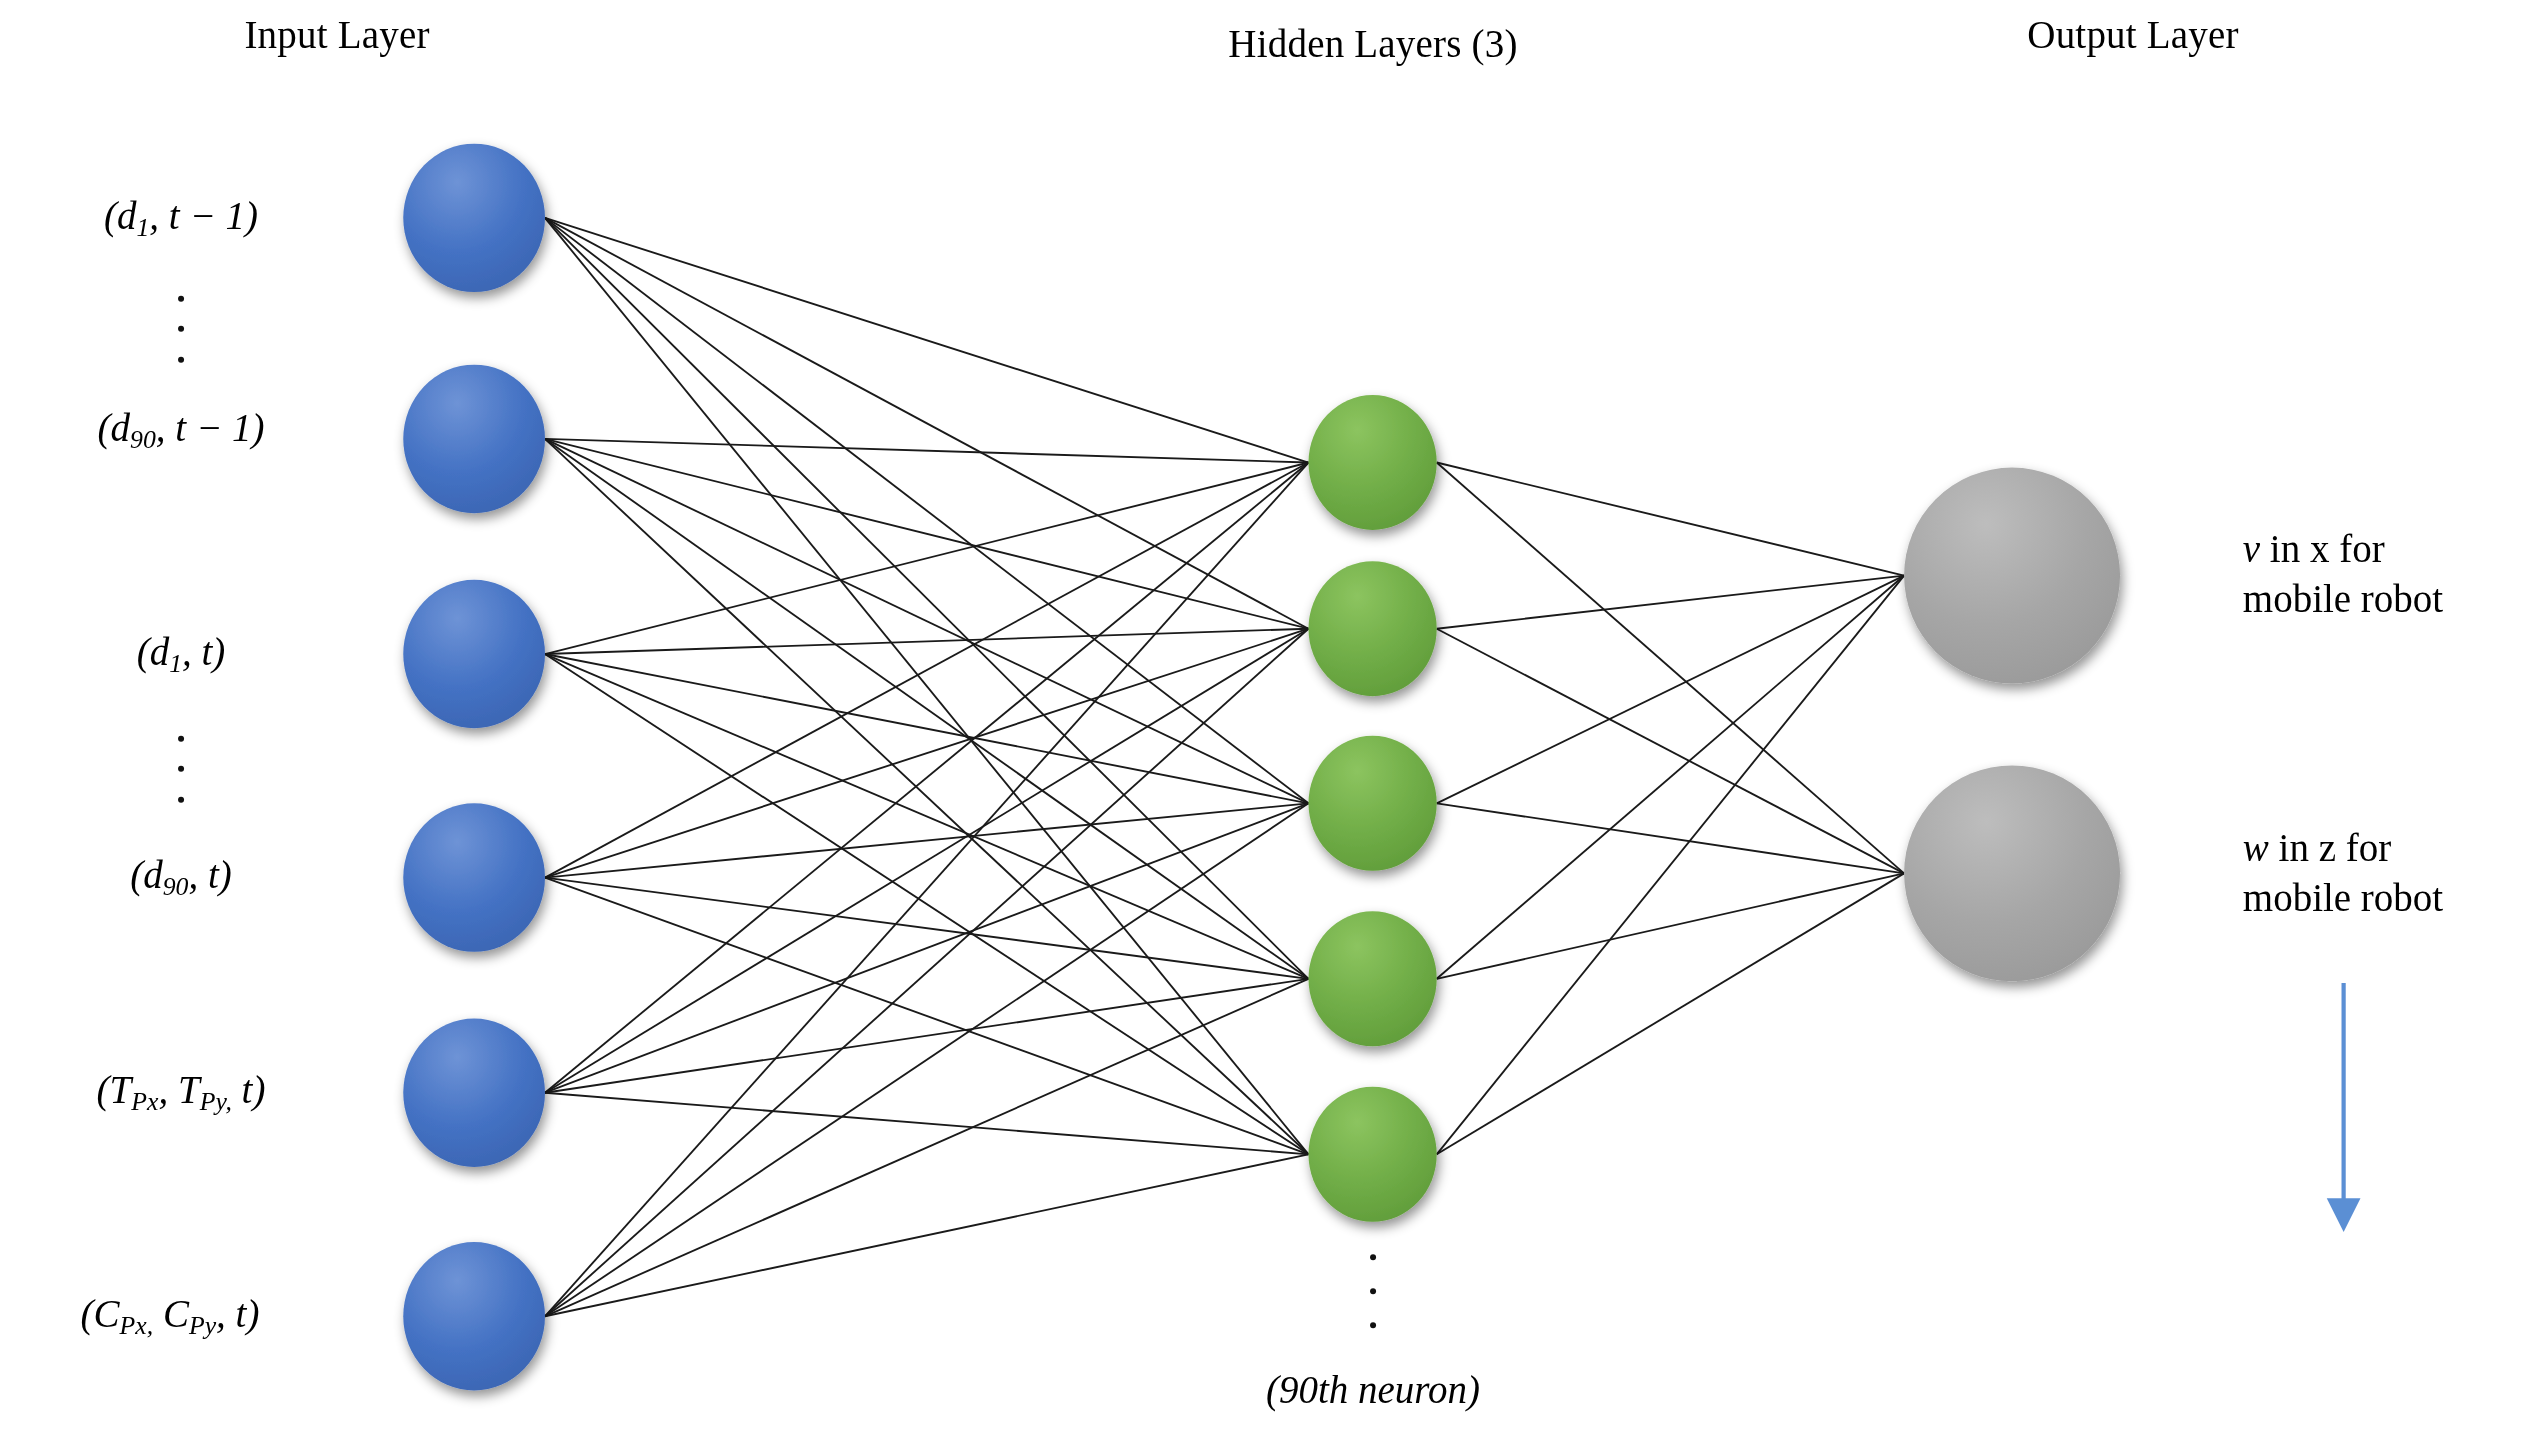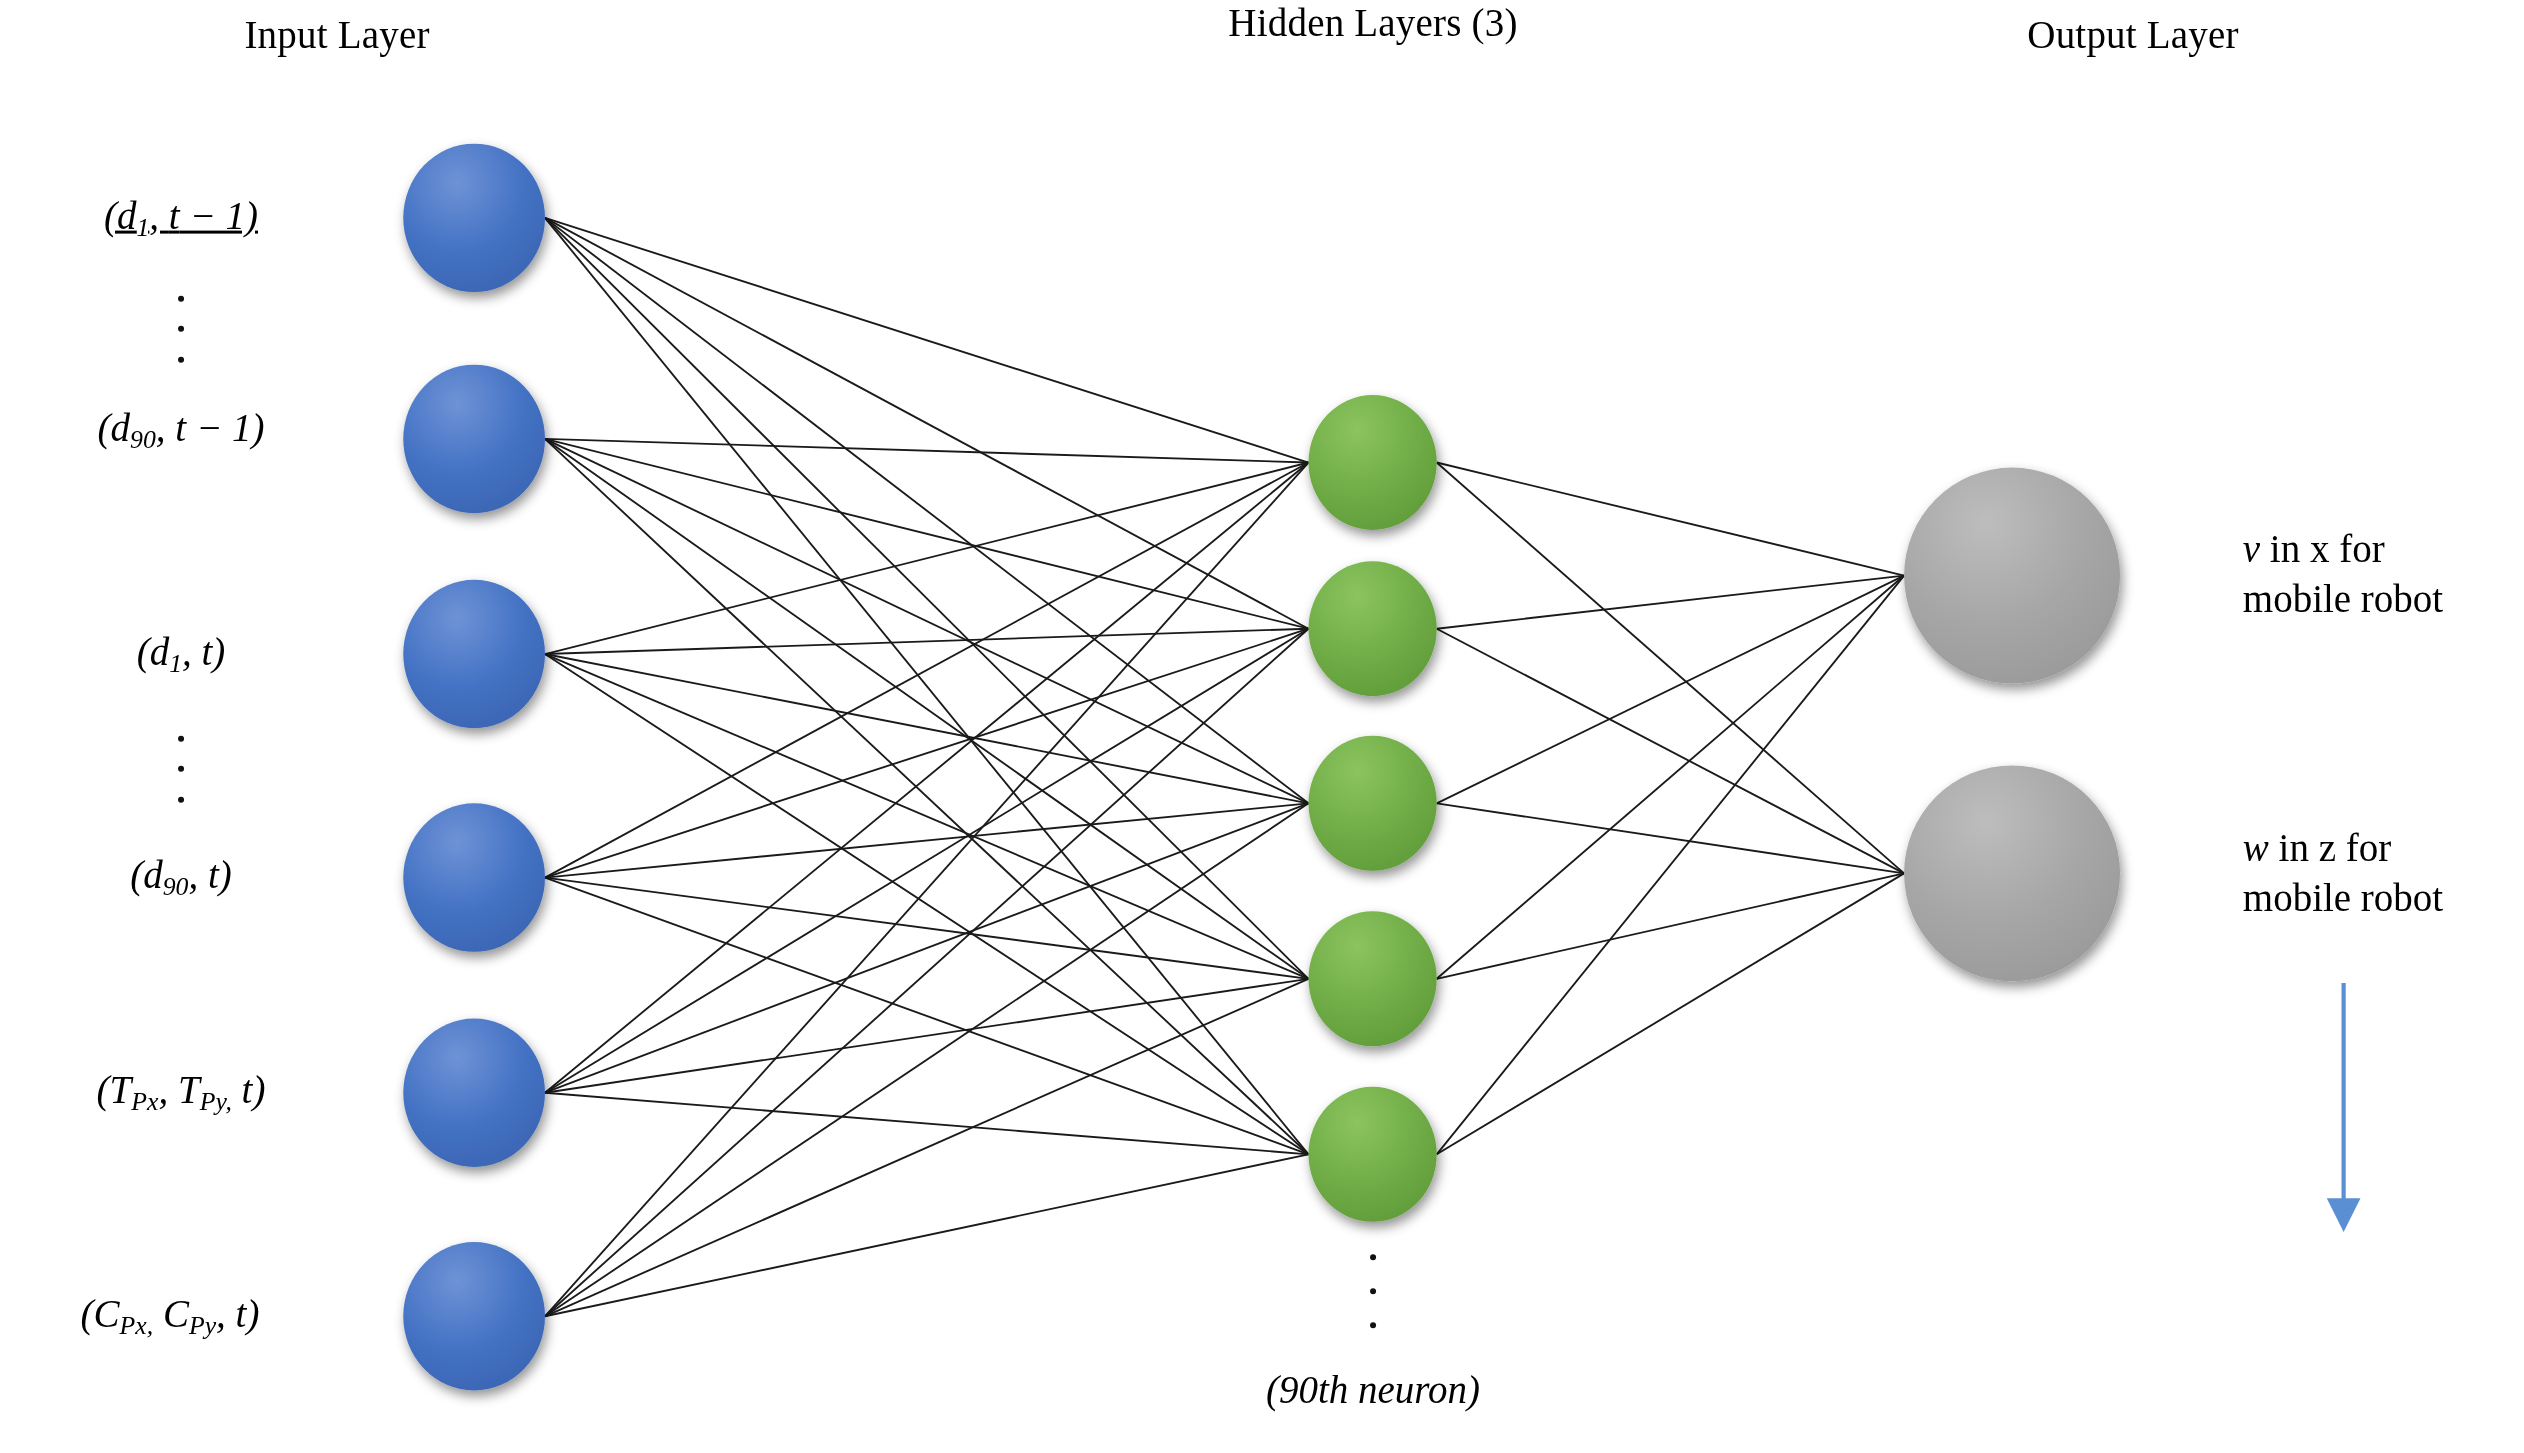--- a/index.html
+++ b/index.html
@@ -116,25 +116,25 @@
         <ellipse cx="2385" cy="682" rx="128" ry="128" fill="url(#gGray)" filter="url(#shadow)"></ellipse>
         <ellipse cx="2385" cy="1035" rx="128" ry="128" fill="url(#gGray)" filter="url(#shadow)"></ellipse>
       </g>
     <g id="arrow-group">
         <line x1="2778" y1="1165" x2="2778" y2="1440" stroke="#5B8FD4" stroke-width="5" marker-end="url(#arrowHead)"></line>
       </g>
   </svg>
 
   <div id="headers-host">
       <div class="hdr" style="left: 337px; top: 15px;">Input Layer</div>
-      <div class="hdr" style="left: 1373px; top: 3px;">Hidden Layers (3)</div>
+      <div class="hdr" style="left: 1373px; top: 24px;">Hidden Layers (3)</div>
       <div class="hdr" style="left: 2133px; top: 15px;">Output Layer</div>
     </div>
   <div id="inputs-host">
-      <div class="lbl" style="left: 181px; top: 218px; text-decoration: underline;">(<i>d</i><sub>1</sub>, <i>t</i> − 1)</div>
+      <div class="lbl" style="left: 181px; top: 218px;">(<i>d</i><sub>1</sub>, <i>t</i> − 1)</div>
       <div class="lbl" style="left: 181px; top: 430px;">(<i>d</i><sub>90</sub>, <i>t</i> − 1)</div>
       <div class="lbl" style="left: 181px; top: 654px;">(<i>d</i><sub>1</sub>, <i>t</i>)</div>
       <div class="lbl" style="left: 181px; top: 877px;">(<i>d</i><sub>90</sub>, <i>t</i>)</div>
       <div class="lbl" style="left: 181px; top: 1092px;">(<i>T</i><sub>Px</sub>, <i>T</i><sub>Py,</sub> <i>t</i>)</div>
       <div class="lbl" style="left: 170px; top: 1316px;">(<i>C</i><sub>Px,</sub> <i>C</i><sub>Py</sub>, <i>t</i>)</div>
     </div>
   <div id="outputs-host">
       <div class="outlbl" style="left: 2343px; top: 574px;"><i>v</i> in x for<br>mobile robot</div>
       <div class="outlbl" style="left: 2343px; top: 873px;"><i>w</i> in z for<br>mobile robot</div>
     </div>

